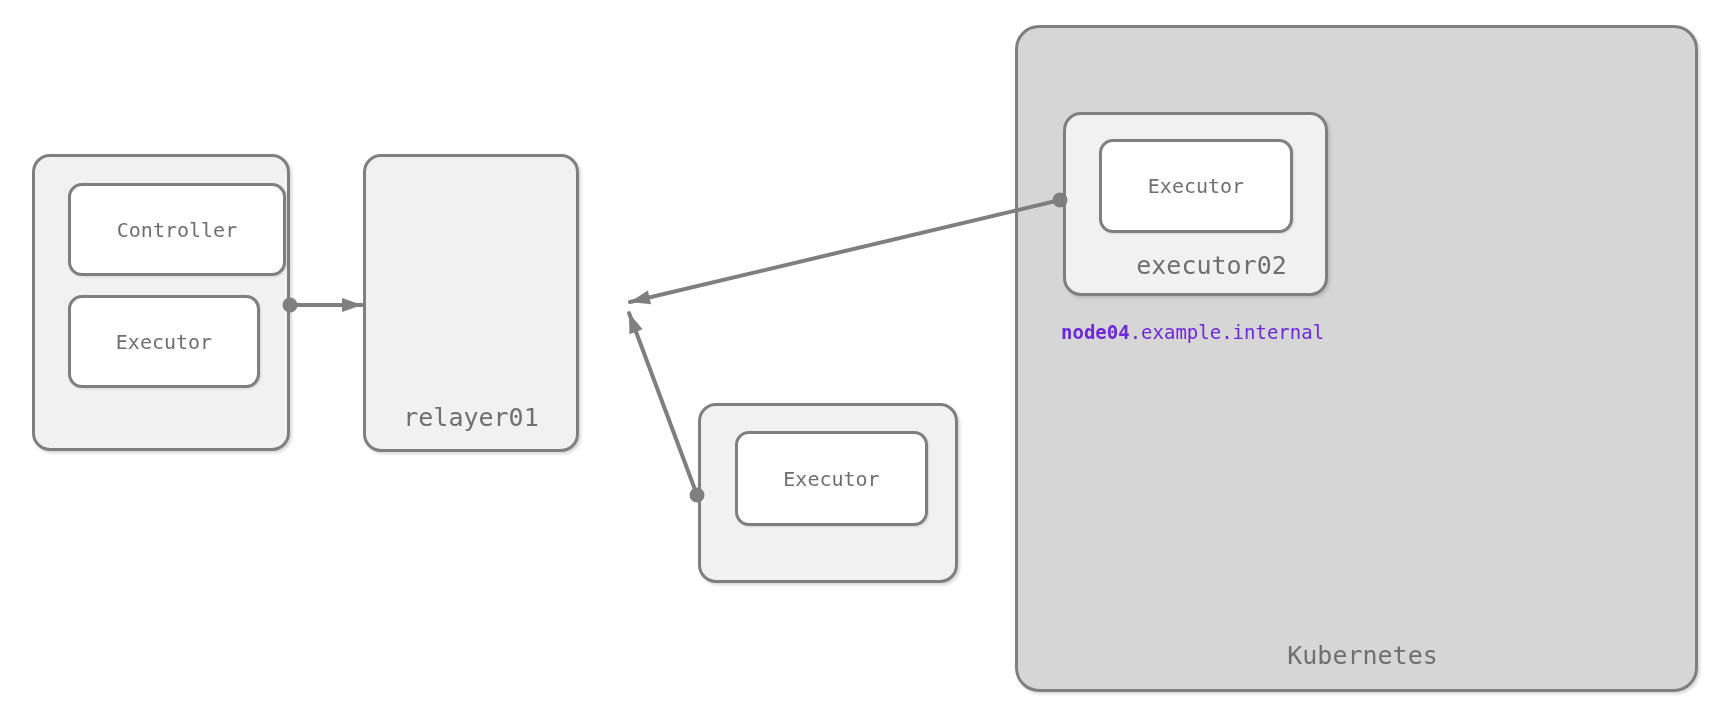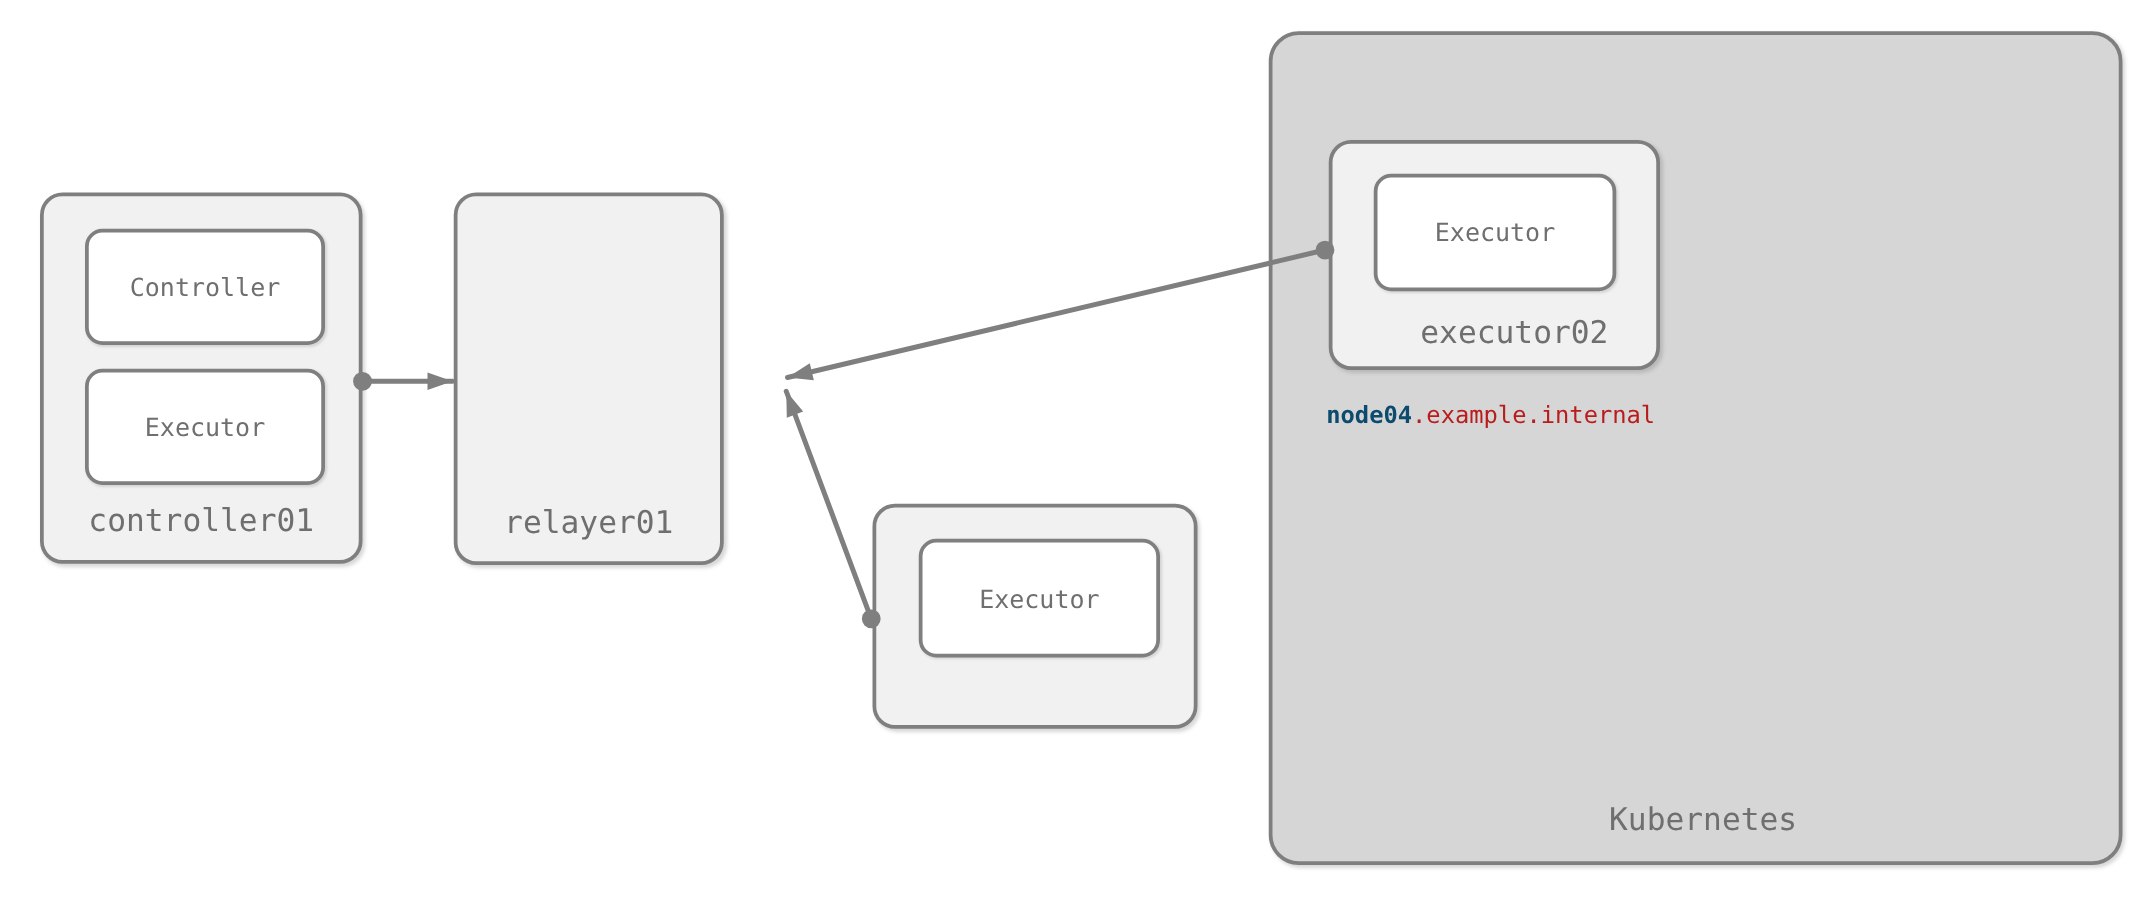--- a/index.html
+++ b/index.html
@@ -51,26 +51,26 @@
     color: #6f6f6f;
     line-height: 1.2;
   }
   .host {
     position: absolute;
     font-size: 19px;
     color: #757575;
     white-space: nowrap;
     line-height: 1.2;
   }
-  .host .host-b { font-weight: bold; color: #0c4a6e; }
-  .host .host-r { font-weight: normal; color: #b91c1c; }
+  .host .host-b { font-weight: bold; color: #6d28d9; }
+  .host .host-r { font-weight: normal; color: #6d28d9; }
 
   
   #n-controller01 { left: 32px;  top: 154px; width: 258px; height: 297px; }
-  #c-controller   { left: 33px;  top: 26px;  width: 192px; height: 93px; }
+  #c-controller   { left: 33px;  top: 26px;  width: 218px; height: 93px; }
   #c-executor-a   { left: 33px;  top: 138px; width: 192px; height: 93px; }
   #n-controller01 .node-label { bottom: 16px; }
 
   #n-relayer01    { left: 363px; top: 154px; width: 216px; height: 298px; }
   #n-relayer01 .node-label { bottom: 16px; }
 
   #n-executor01   { left: 698px; top: 403px; width: 260px; height: 180px; }
   #c-executor-b   { left: 34px;  top: 25px;  width: 193px; height: 95px; }
   #n-executor01 .node-label { bottom: 10px; }
 
@@ -100,21 +100,20 @@
 
 <div class="canvas">
 
   <div class="node" id="n-controller01">
     <div class="comp" id="c-controller">
       <span>Controller</span>
     </div>
     <div class="comp" id="c-executor-a">
       <span>Executor</span>
     </div>
-    <div class="node-label">controller01</div>
   </div>
 
   <div class="node" id="n-relayer01">
     <div class="node-label">relayer01</div>
   </div>
 
   <div class="node" id="n-executor01">
     <div class="comp" id="c-executor-b">
       <span>Executor</span>
     </div>

